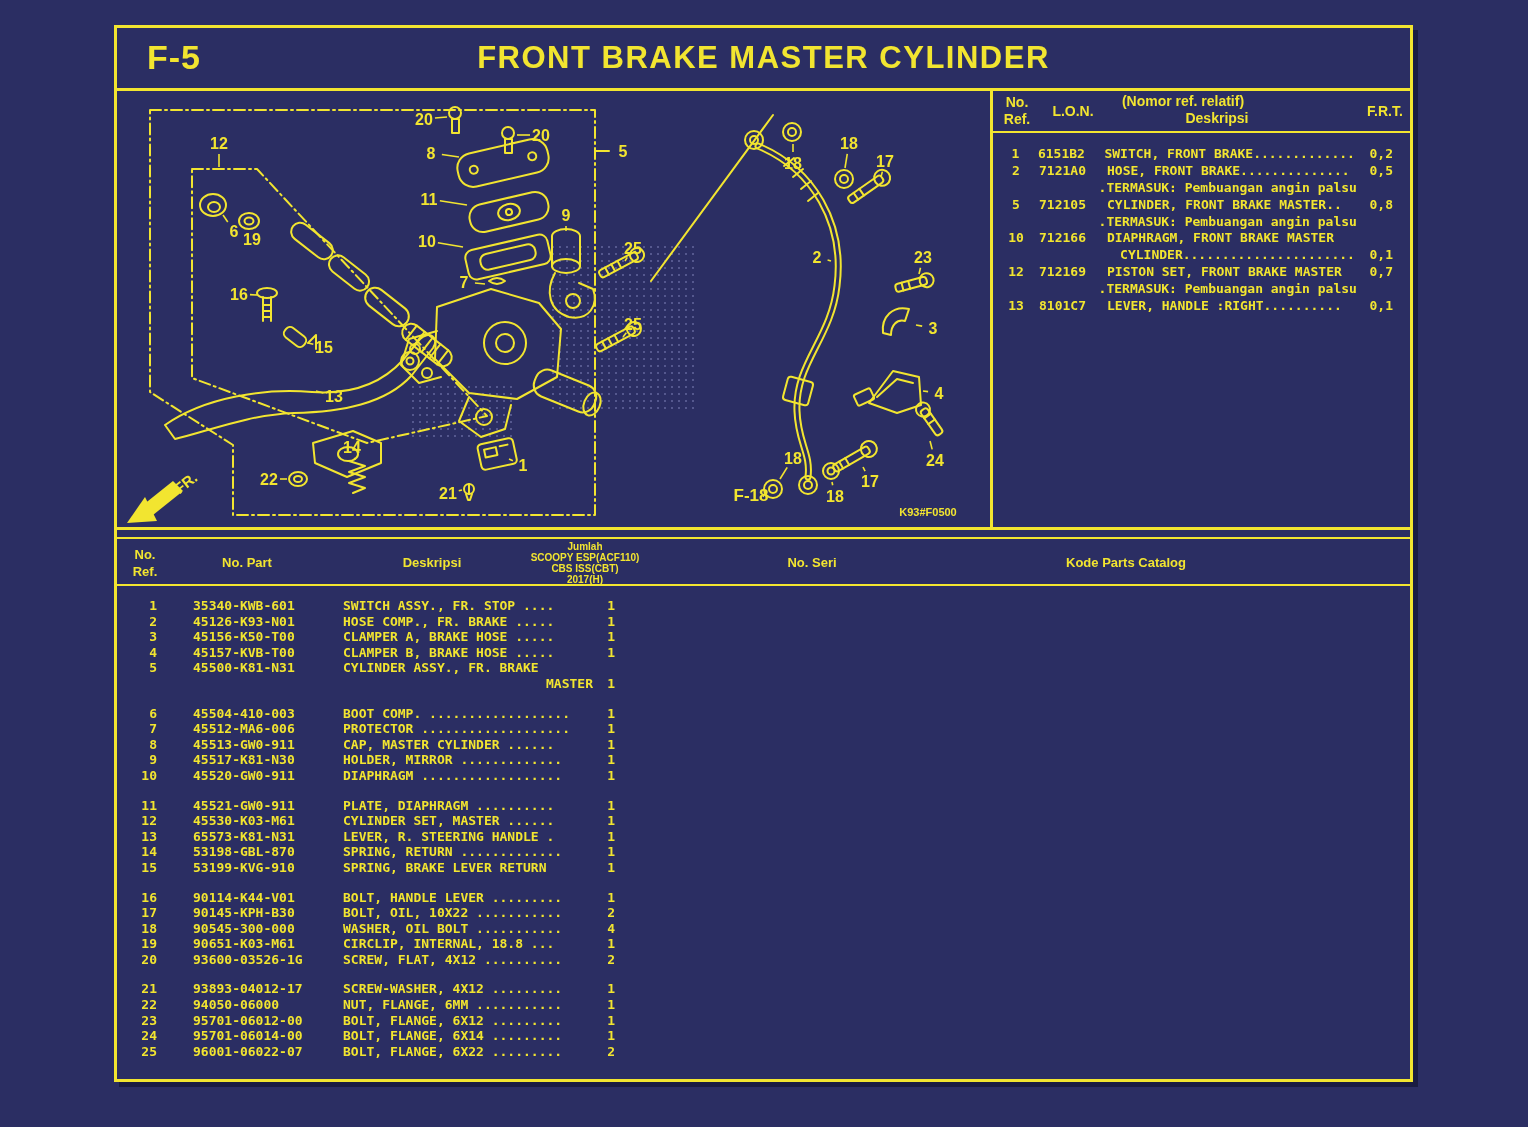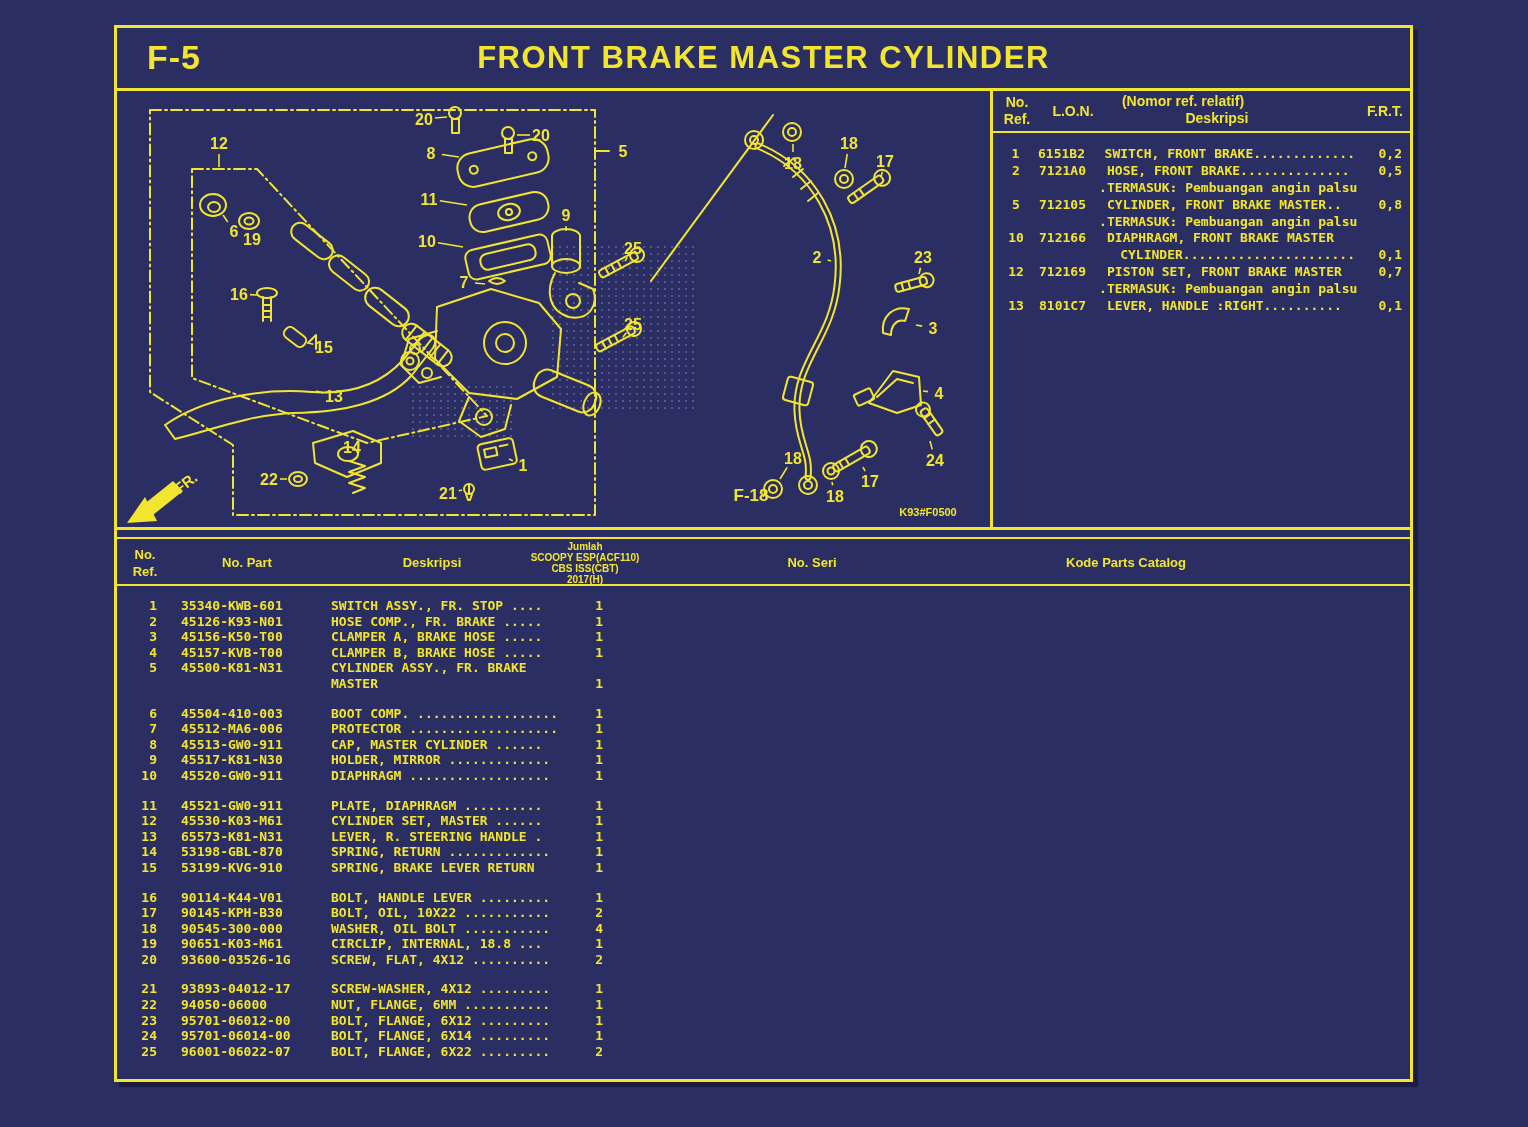--- a/index.html
+++ b/index.html
@@ -26,39 +26,39 @@
           border-left:3px solid var(--y);color:var(--y)}
   .refhead{position:relative;height:40px;border-bottom:2px solid var(--y);
            font:700 14px "Liberation Sans",sans-serif}
   .refhead div{position:absolute;transform:translateX(-50%);white-space:nowrap}
   .refrows{padding-top:13px}
   .rrow{display:flex;height:16.9px;font:700 13px "DejaVu Sans Mono",monospace;
         white-space:pre;color:var(--y)}
   .rrow .c-ref{width:46px;text-align:center}
   .rrow .c-lon{width:68px}
   .rrow .c-desc{flex:1}
-  .rrow .c-frt{width:56px;text-align:right;padding-right:8px;box-sizing:border-box}
+  .rrow .c-frt{width:56px;text-align:right;padding-right:17px;box-sizing:border-box}
 
   
   .listhead{position:absolute;left:0;top:509px;right:0;height:49px;
             border-top:2px solid var(--y);border-bottom:2px solid var(--y);
             box-sizing:border-box;color:var(--y);font:700 13px "Liberation Sans",sans-serif}
   .lh{position:absolute;transform:translateX(-50%);text-align:center;white-space:nowrap}
   .qtyblock{line-height:11px;font-size:10px}
   .qtyblock .tiny{font-size:10px}
 
   
   .listbody{position:absolute;left:0;top:570px;right:0;bottom:4px;color:var(--y)}
   .pgroup{margin-bottom:14px}
   .prow{display:flex;height:15.6px;font:700 13px "DejaVu Sans Mono",monospace;white-space:pre}
   .prow .p-ref{width:40px;text-align:right}
-  .prow .p-part{width:150px;margin-left:24px}
+  .prow .p-part{width:150px;margin-left:36px}
   .prow .p-desc{width:250px}
   .prow .p-qty{width:22px;text-align:right}
-  .prow.cont .p-desc{}
+  .prow.cont .p-desc{text-align:right}
 
   
   text.callout{font:700 16px "Liberation Sans",sans-serif;fill:var(--y)}
   text.f18{font:700 17px "Liberation Sans",sans-serif;fill:var(--y)}
   text.figcode{font:700 11px "Liberation Sans",sans-serif;fill:var(--y)}
   text.frtxt{font:700 15px "Liberation Sans",sans-serif;fill:var(--y)}
 </style>
 </head>
 <body style="background: rgb(43, 46, 99);">
 

